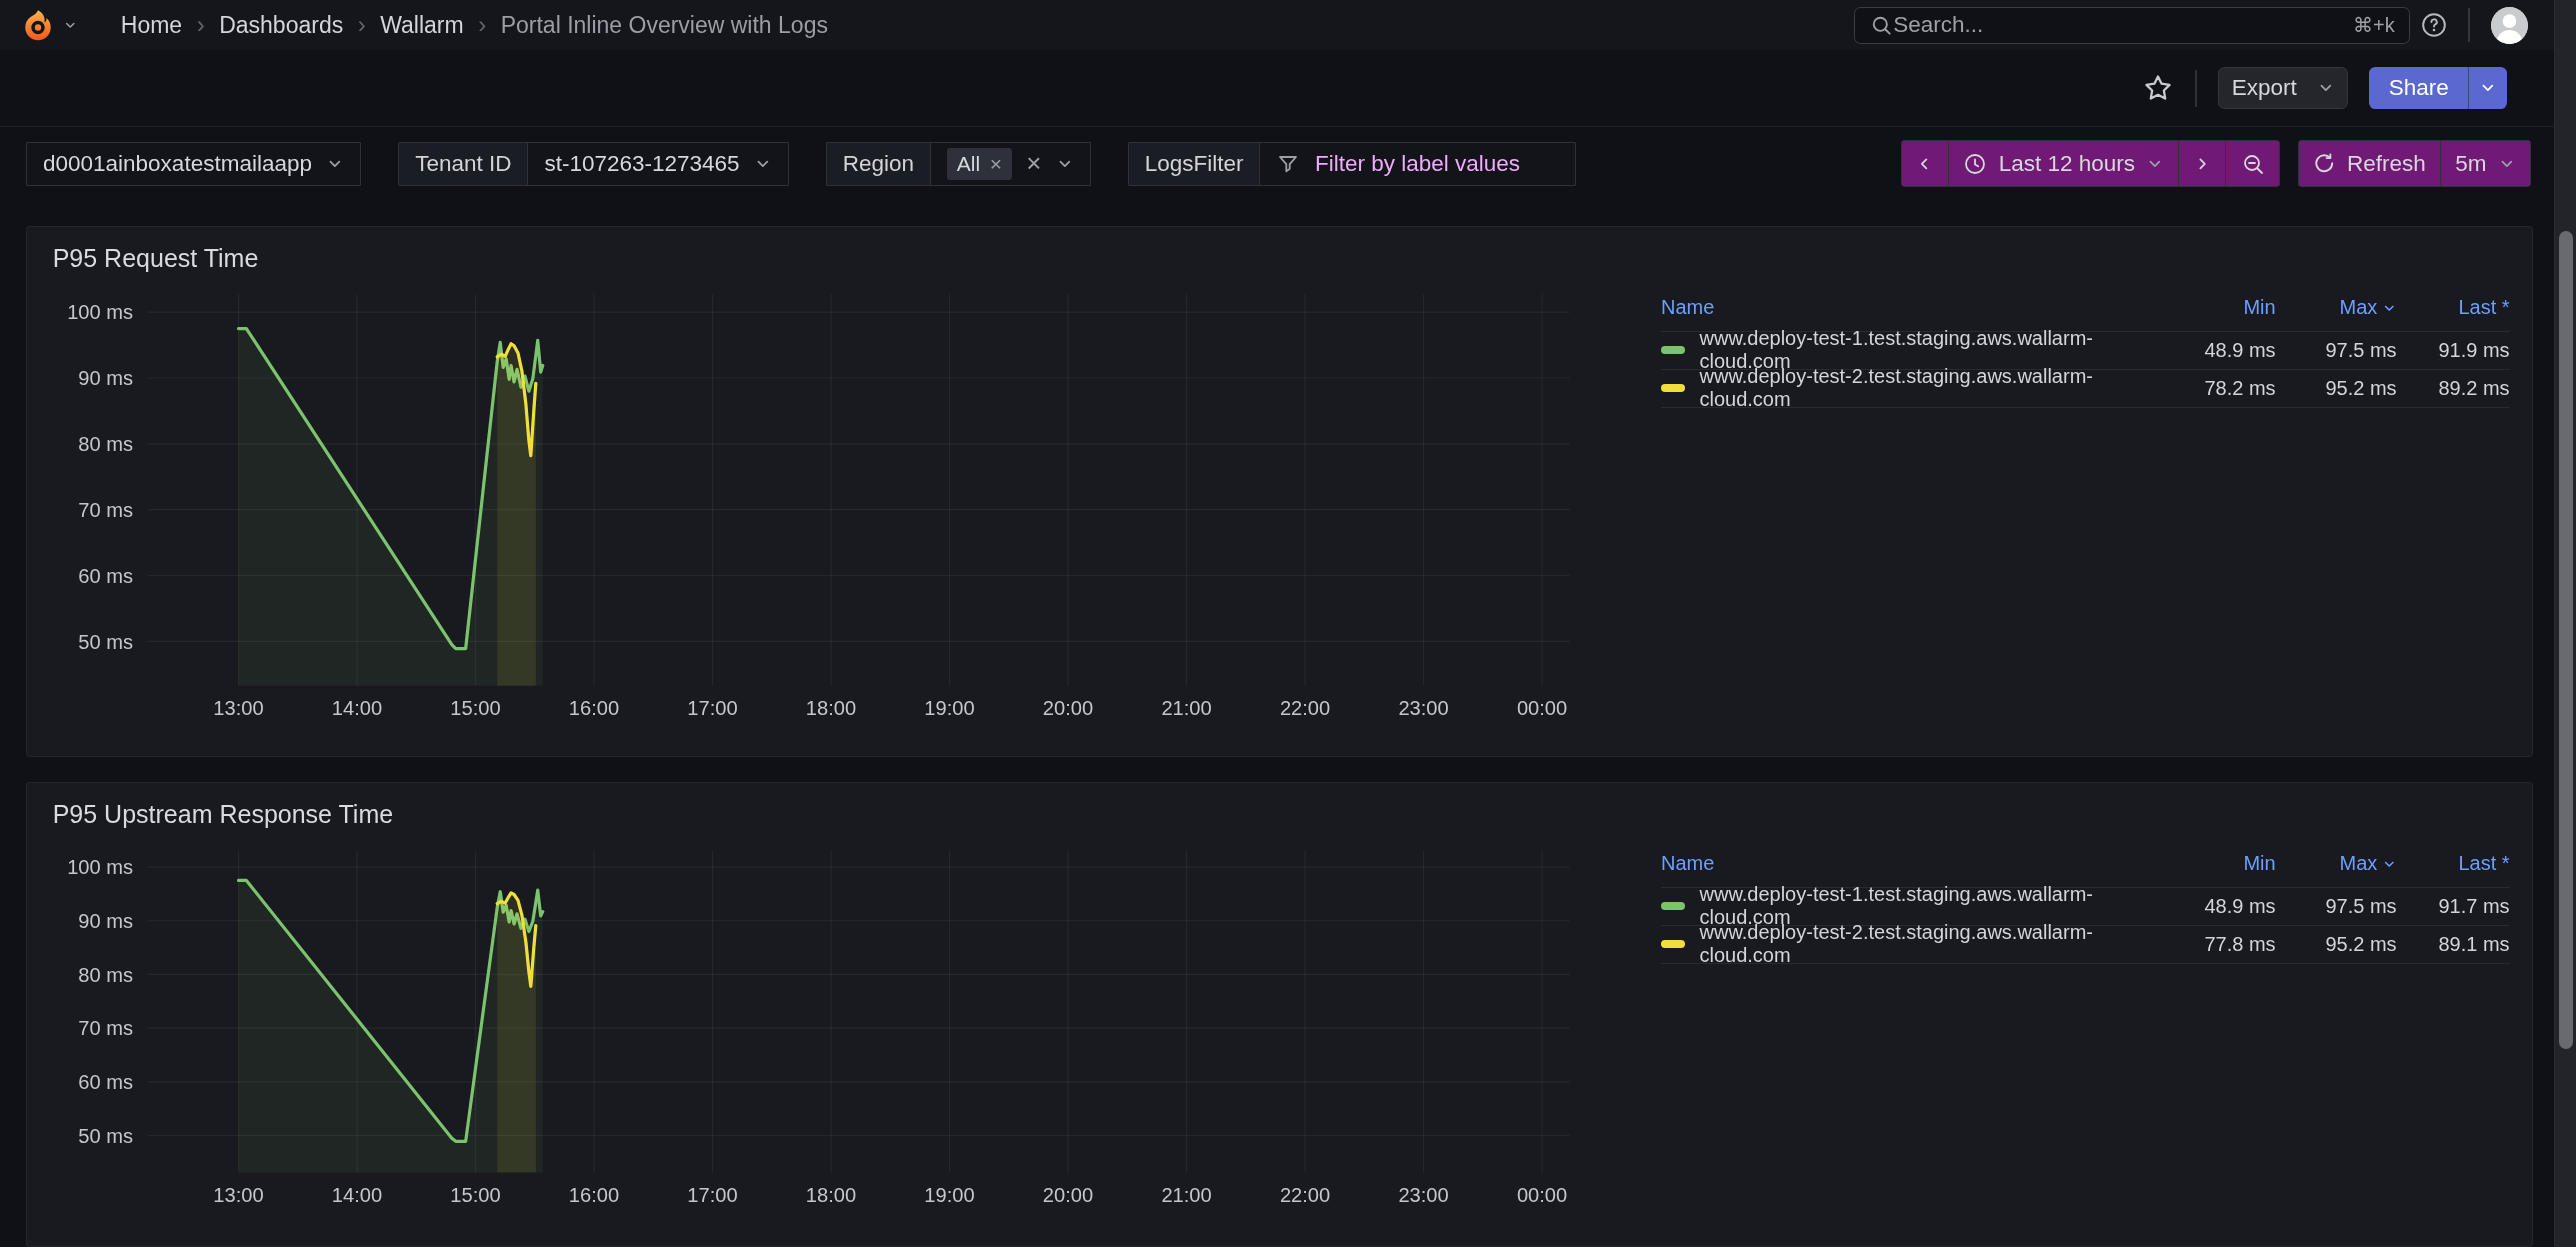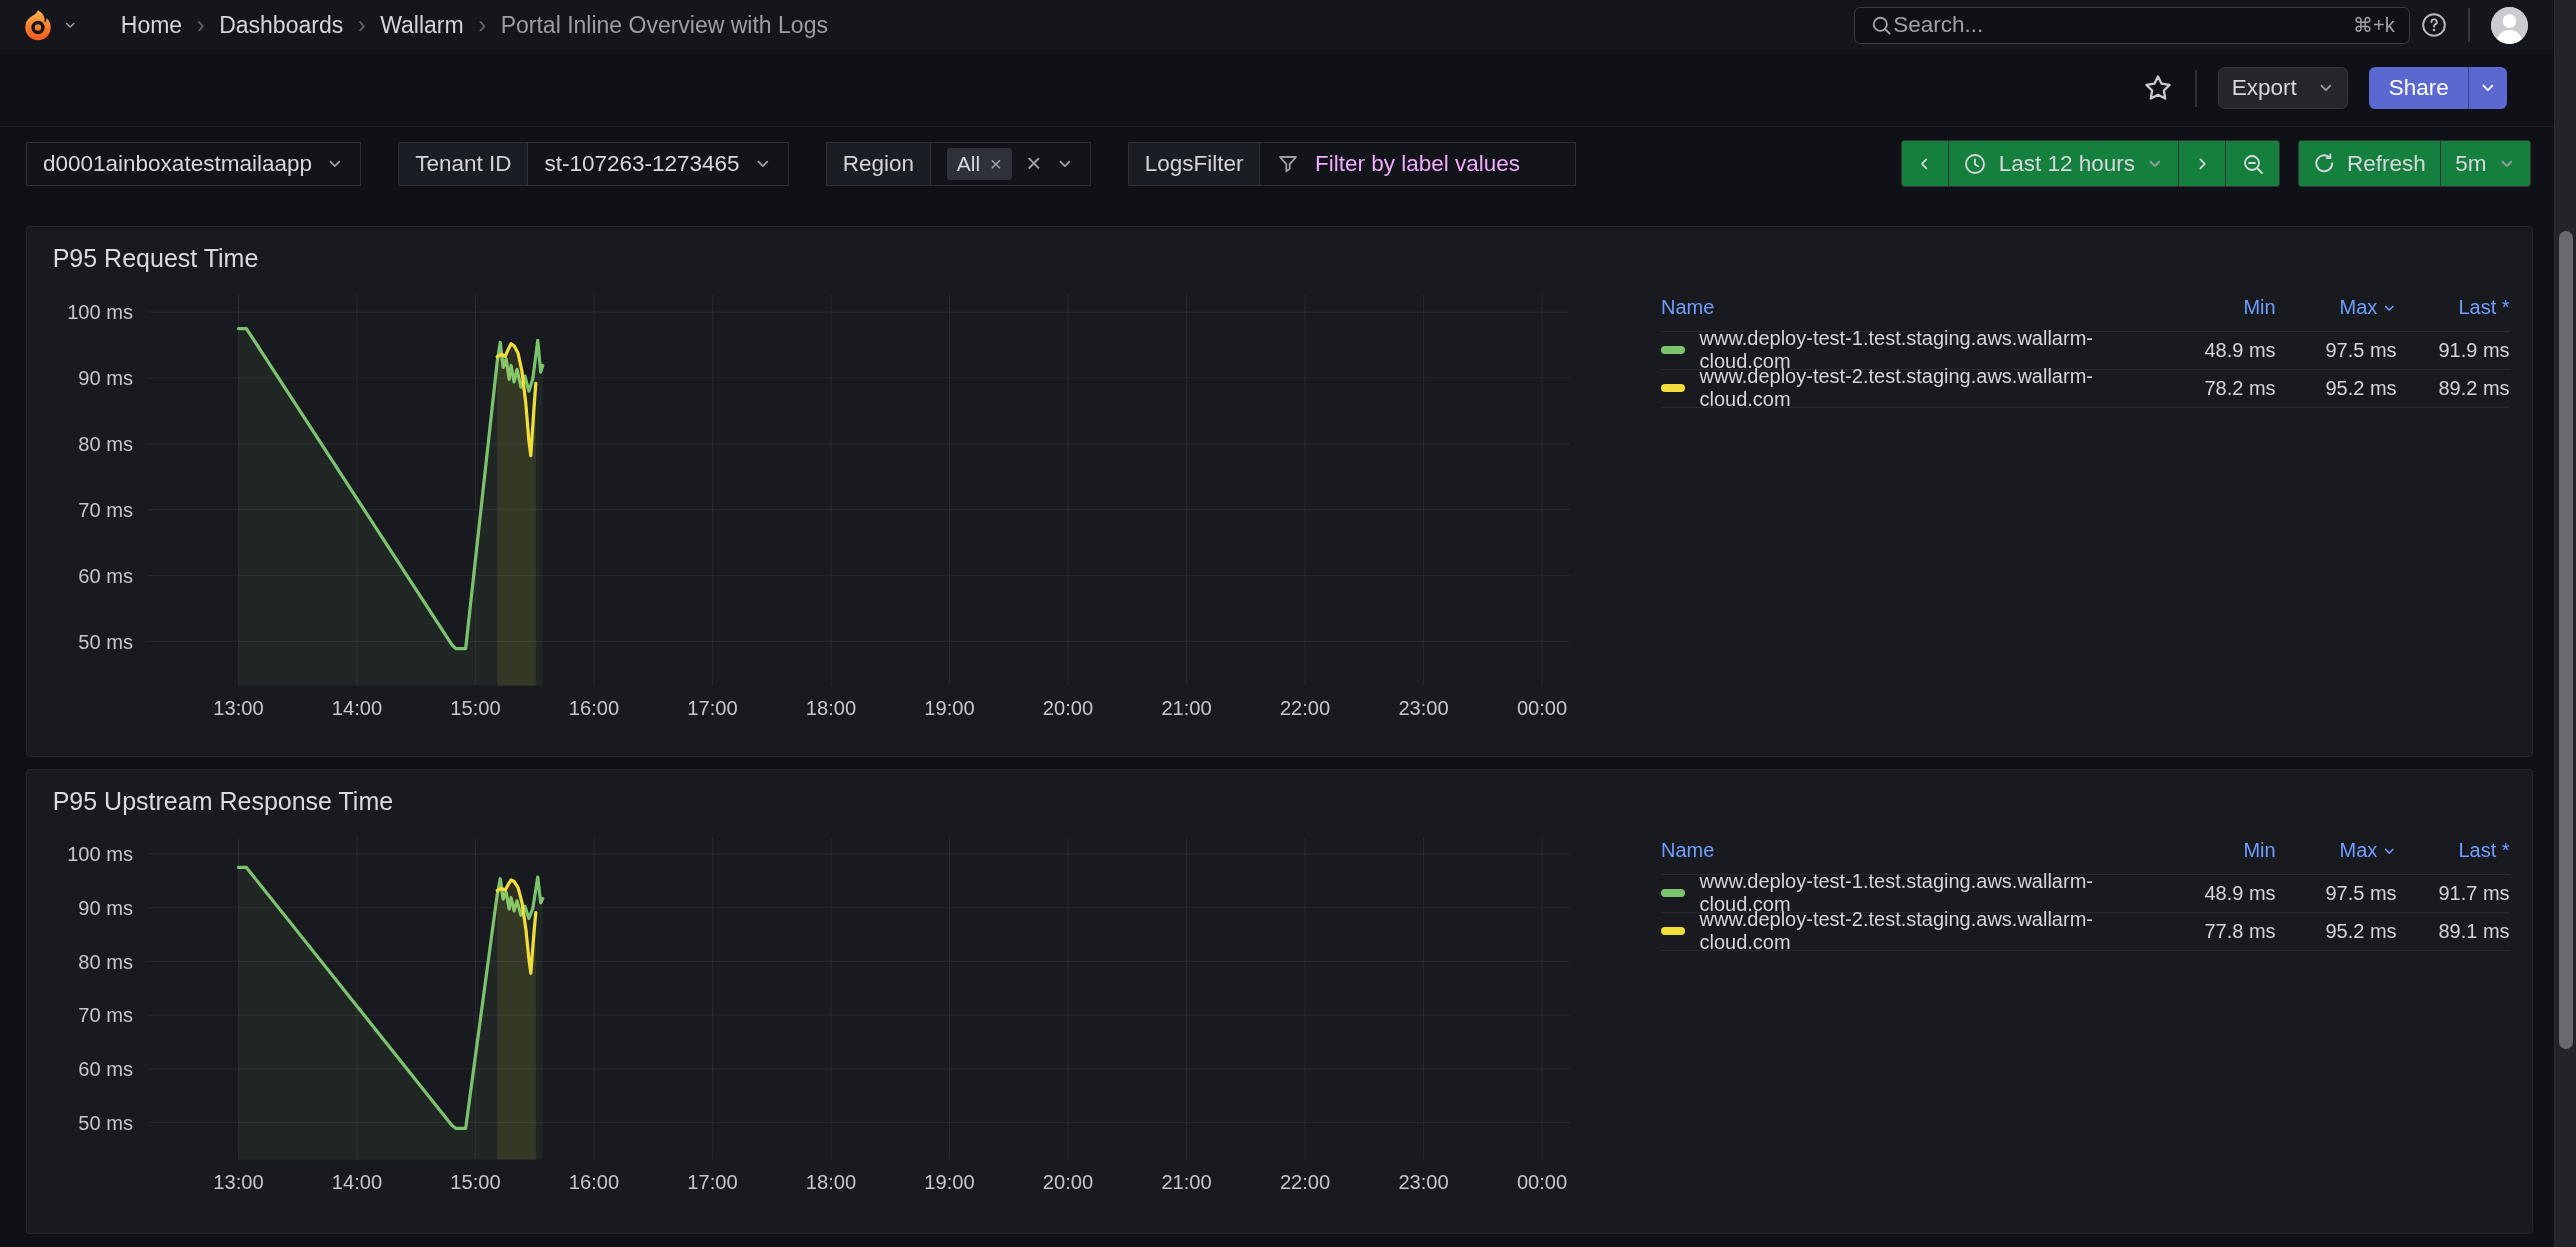--- a/index.html
+++ b/index.html
@@ -75,36 +75,36 @@
   .chip {
     background:#2e3139; border-radius:3.2px; padding:4px 9.7px;
     display:flex; gap:9.7px; align-items:center; font-size:21px; color:#d6d8de;
   }
   .muted { color:#9da0a8; }
   .placeholder { color:#f0abfc; }
 
   .timebar { margin-left:auto; display:flex; gap:17.7px; }
   .tgroup { display:flex; }
   .tbtn {
-    background:#15803d; border:1.6px solid #2f3239;
+    background:#701a75; border:1.6px solid #2f3239;
     display:flex; align-items:center; gap:11.3px; padding:0 14.5px; height:47px;
     color:#d7d8dd; font-size:22.5px; font-weight:500; cursor:pointer; margin-left:-1.6px;
     border-radius:0;
   }
   .tgroup .tbtn:first-child { border-radius:3.2px 0 0 3.2px; margin-left:0; }
   .tgroup .tbtn:last-child { border-radius:0 3.2px 3.2px 0; }
   .tgroup .tbtn:only-child { border-radius:3.2px; }
 
   
   .dashboard { margin:39px 43px 0 26px; }
   .panel {
     background:#181a1f; border:1.6px solid #25272d; border-radius:3.2px;
     padding:11.3px 16px 0 16px;
   }
-  .panel.p1 { height:531px; margin-bottom:12px; }
+  .panel.p1 { height:531px; margin-bottom:25px; }
   .panel.p2 { height:465px; }
   .panel-title {
     font-size:25px; font-weight:500; color:#dadbe0;
     margin:3.2px 0 0 9.7px; height:42px; line-height:34px;
   }
   .panel-body { display:flex; }
   .legend { flex:1; margin-left:32px; padding:13px 6.4px 0 48px; font-size:20px; }
   .legend-header {
     display:flex; align-items:center; color:#6e9fff; font-weight:500;
     padding-bottom:11.3px; border-bottom:1.6px solid rgba(255,255,255,0.08);

